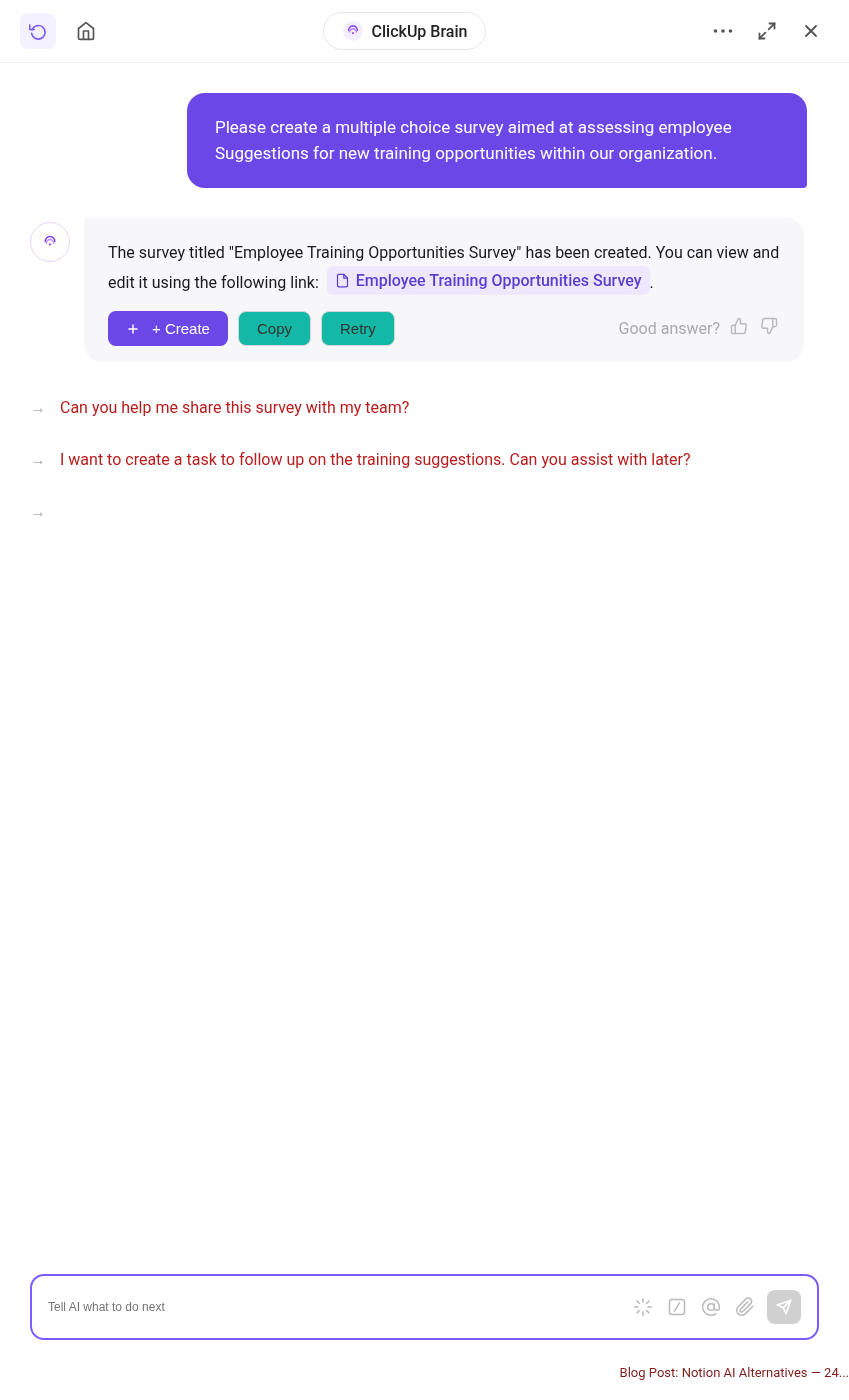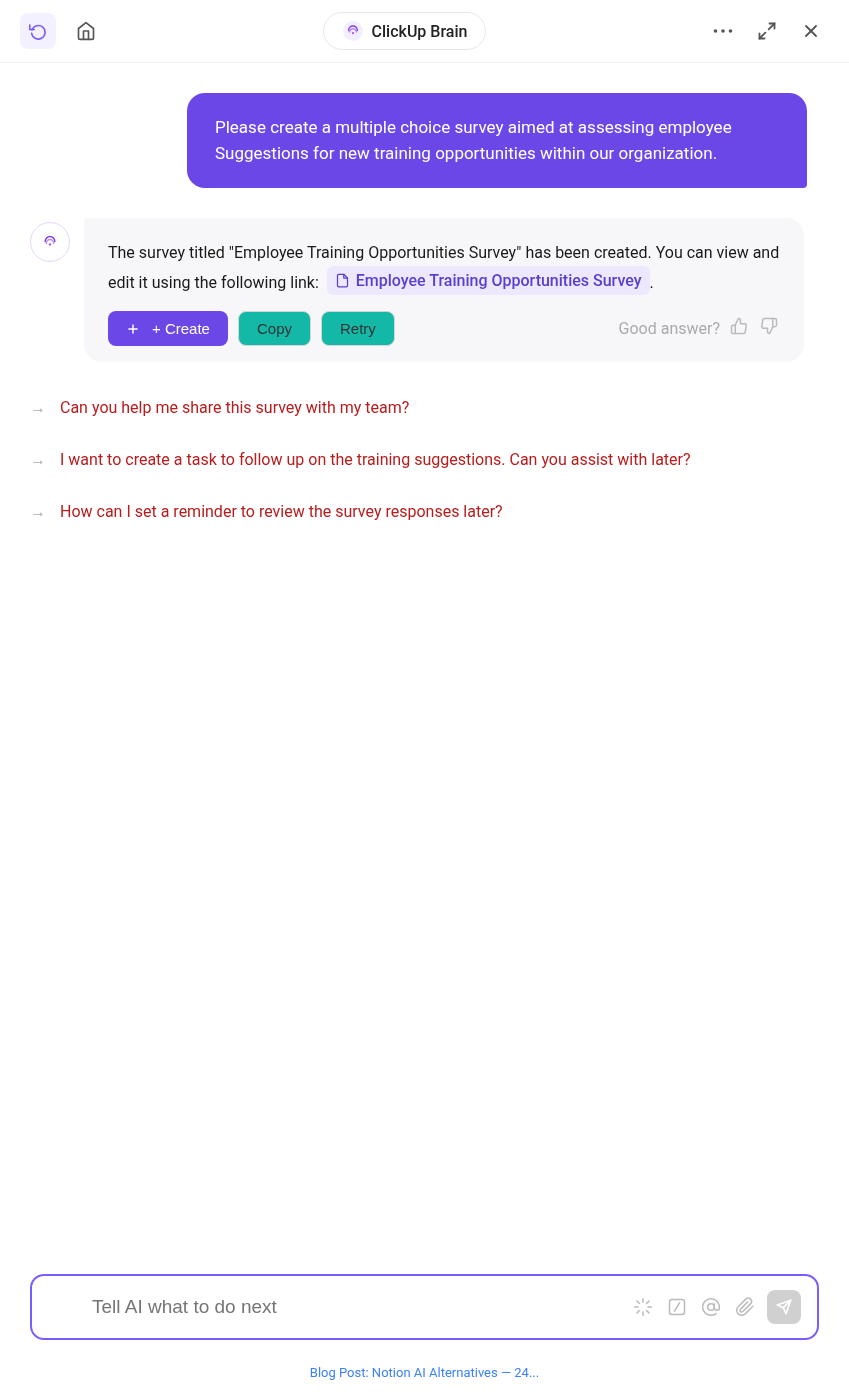--- a/index.html
+++ b/index.html
@@ -220,24 +220,23 @@
       border: 2px solid #7c5cfc;
       border-radius: 14px;
       padding: 14px 16px;
       background: #fff;
       gap: 10px;
     }
     .input-field {
       flex: 1;
       border: none;
       outline: none;
-      font-size: 19px;
+      font-size: 12px;
       color: #b91c1c;
       background: transparent;
-      margin-left: 44px;
     }
     .input-icons {
       display: flex;
       align-items: center;
       gap: 10px;
     }
     .input-icon-btn {
       background: none;
       border: none;
       cursor: pointer;
@@ -259,23 +258,23 @@
       justify-content: center;
       color: #fff;
       font-size: 16px;
     }
 
     
     .bottom-hint {
       position: absolute;
       bottom: 20px;
       left: 0; right: 0;
-      text-align: center;
+      text-align: right;
       font-size: 13px;
-      color: #3b82f6;
+      color: #7f1d1d;
     }
 
     
     .brain-icon-svg {
       width: 22px; height: 22px;
     }
   </style>
 </head>
 <body>
 
@@ -399,21 +398,20 @@
     <span class="followup-text">Can you help me share this survey with my team?</span>
   </div>
 
   <div class="followup-item">
     <span class="followup-arrow">→</span>
     <span class="followup-text">I want to create a task to follow up on the training suggestions. Can you assist with later?</span>
   </div>
 
   <div class="followup-item">
     <span class="followup-arrow">→</span>
-    <span class="followup-text">How can I set a reminder to review the survey responses later?</span>
   </div>
 </div>
 
 <div class="input-area">
   <div class="input-box">
     <input class="input-field" type="text" placeholder="Tell AI what to do next" style="">
     <div class="input-icons">
       <button class="input-icon-btn">
         <svg width="20" height="20" viewBox="0 0 24 24" fill="none" stroke="#bbb" stroke-width="1.8" stroke-linecap="round" stroke-linejoin="round">
           <line x1="12" y1="2" x2="12" y2="6"></line>

